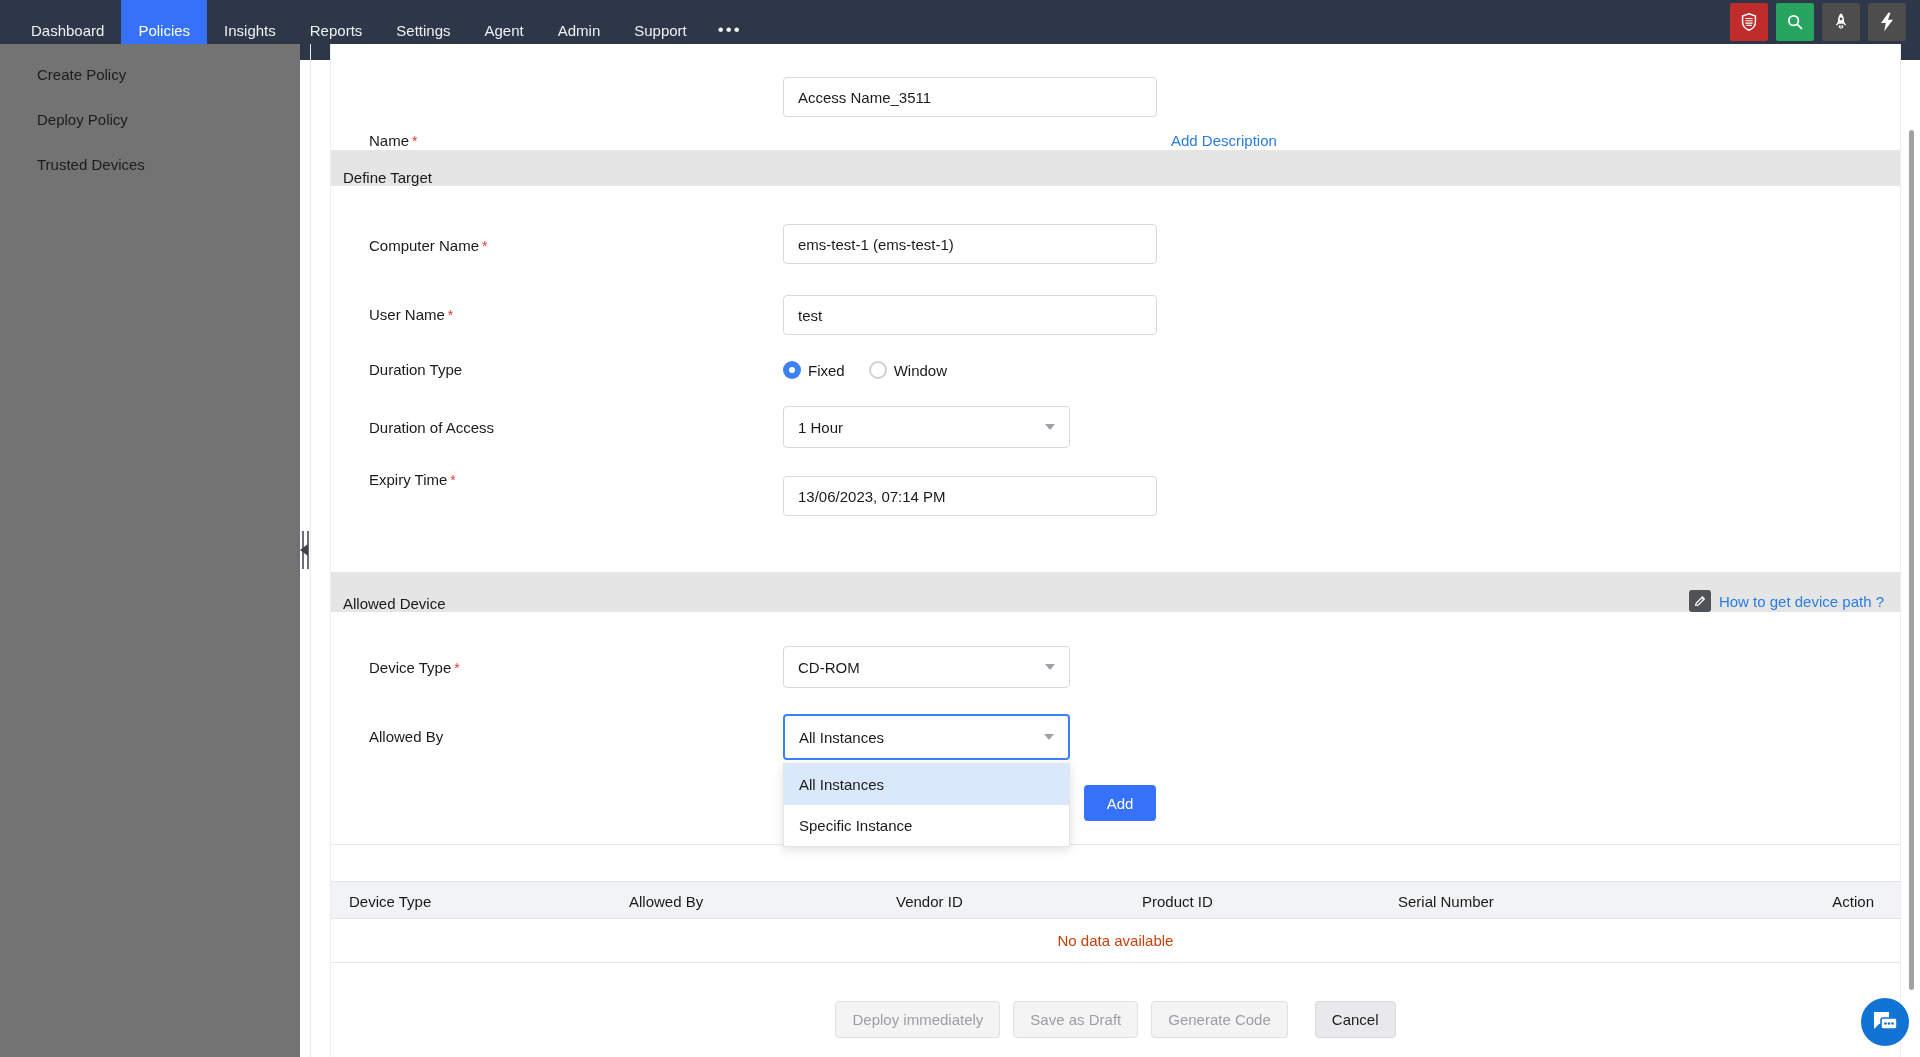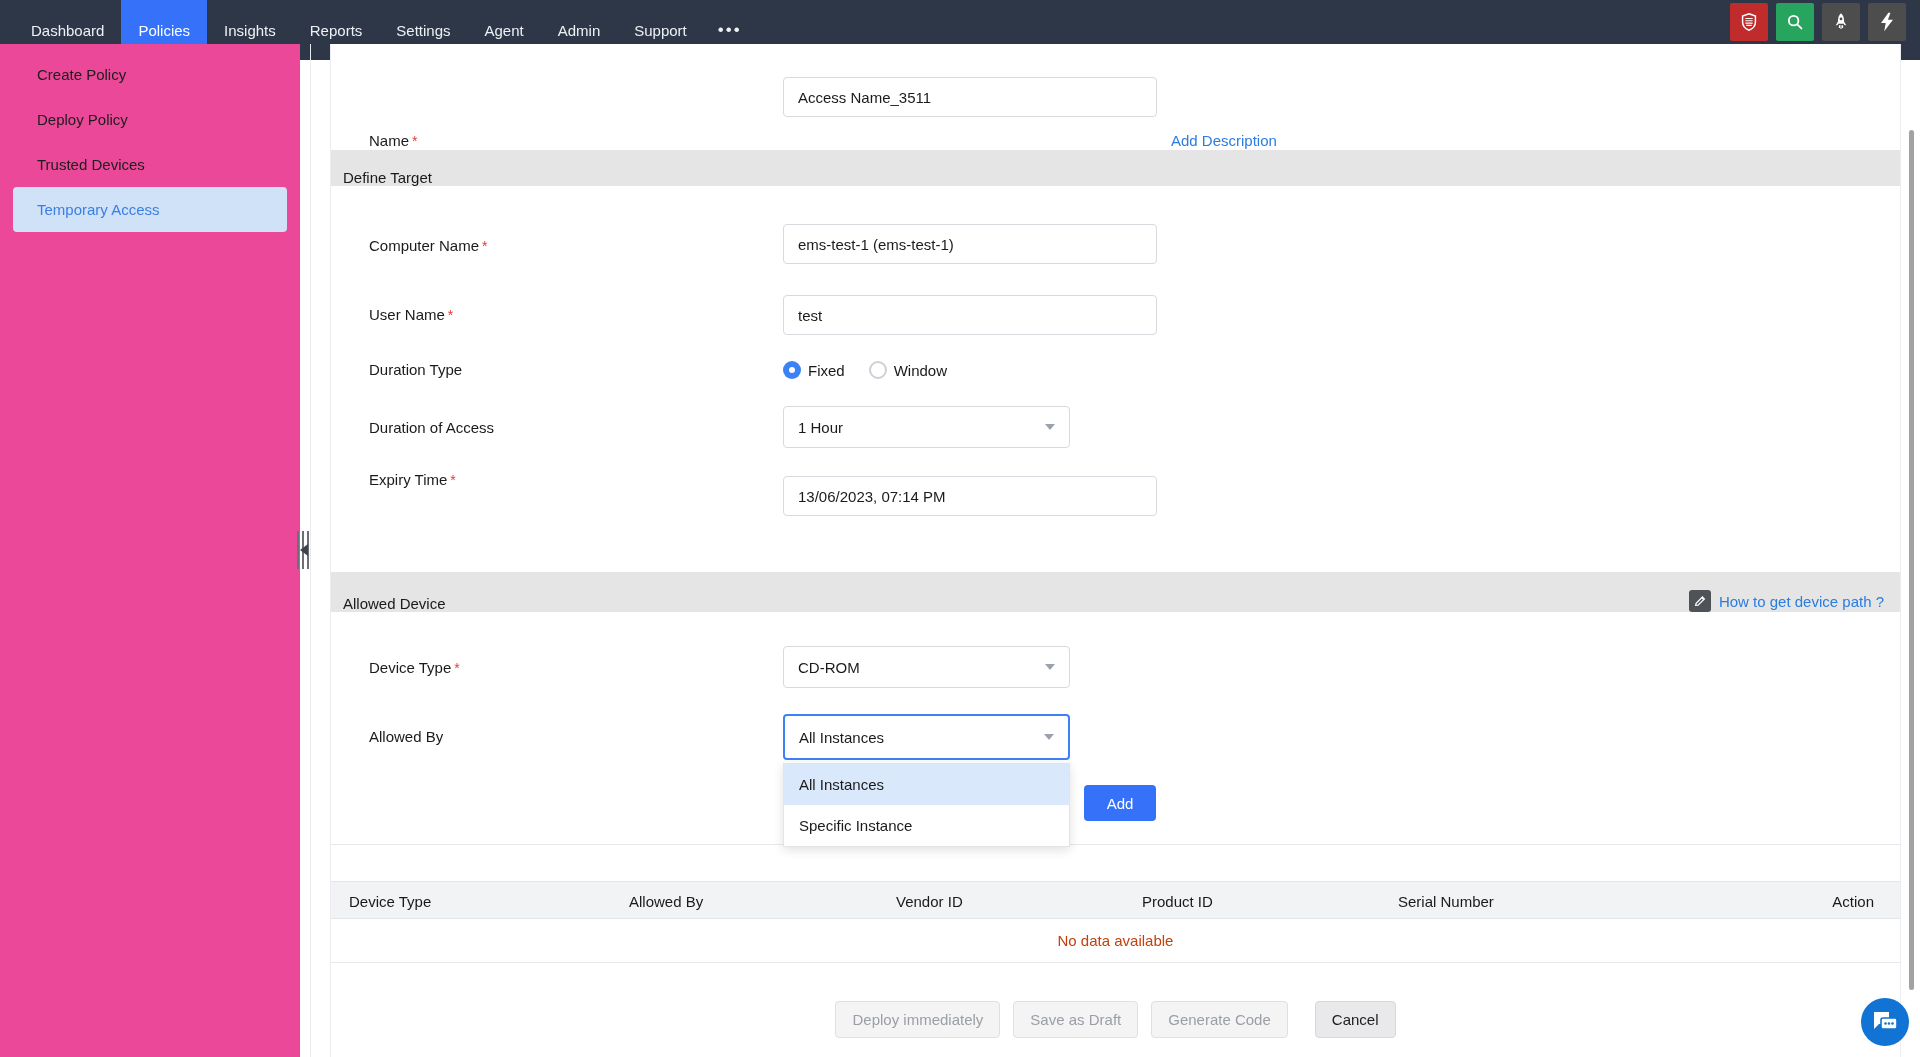--- a/index.html
+++ b/index.html
@@ -17,21 +17,21 @@
   .nav-more { font-size:17px; letter-spacing:2px; padding:0 14px; }
   .nav-right { position:absolute; right:14px; top:3px; display:flex; gap:8px; }
   .nav-sq { width:38px; height:38px; border-radius:2px; display:flex;
     align-items:center; justify-content:center; cursor:pointer; }
   .sq-shield { background:#c02b2b; }
   .sq-search { background:#27a45e; }
   .sq-gray { background:#4d4d4d; }
 
   
   .sidebar { position:absolute; left:0; top:44px; width:300px; height:1013px;
-    background:#ec4899; padding-top:8px; }
+    background:#737373; padding-top:8px; }
   .side-item { height:45px; display:flex; align-items:center; padding-left:37px;
     font-size:15px; color:#1c1c1c; cursor:pointer; }
   .side-item.active { margin:0 13px; padding-left:24px; border-radius:4px;
     background:#cfe2f8; color:#3b7fe2; }
   .rail { position:absolute; left:310px; top:44px; width:1px; height:1013px;
     background:#e9ebee; }
   .collapse-handle { position:absolute; left:297px; top:531px; width:15px; height:38px;
     display:flex; align-items:center; cursor:pointer;
     background:repeating-linear-gradient(90deg,#6b7078 0 2px,transparent 2px 5px); }
   .collapse-handle .tri { width:0; height:0; margin-left:3px;
@@ -139,21 +139,20 @@
           <path d="M13.5 2 L5.5 13 H10.6 L9 22 L18.5 9.6 H13 L15.8 2 Z" fill="#fff"></path>
         </svg>
       </div>
     </div>
   </div>
 
   <div class="sidebar">
     <div class="side-item">Create Policy</div>
     <div class="side-item">Deploy Policy</div>
     <div class="side-item">Trusted Devices</div>
-    <div class="side-item active">Temporary Access</div>
   </div>
   <div class="rail"></div>
   <div class="collapse-handle">
     <span class="tri"></span>
   </div>
 
   <div class="panel">
 
     <div class="flabel" style="top:88px;">
       <span>Name</span><span class="req">*</span>

